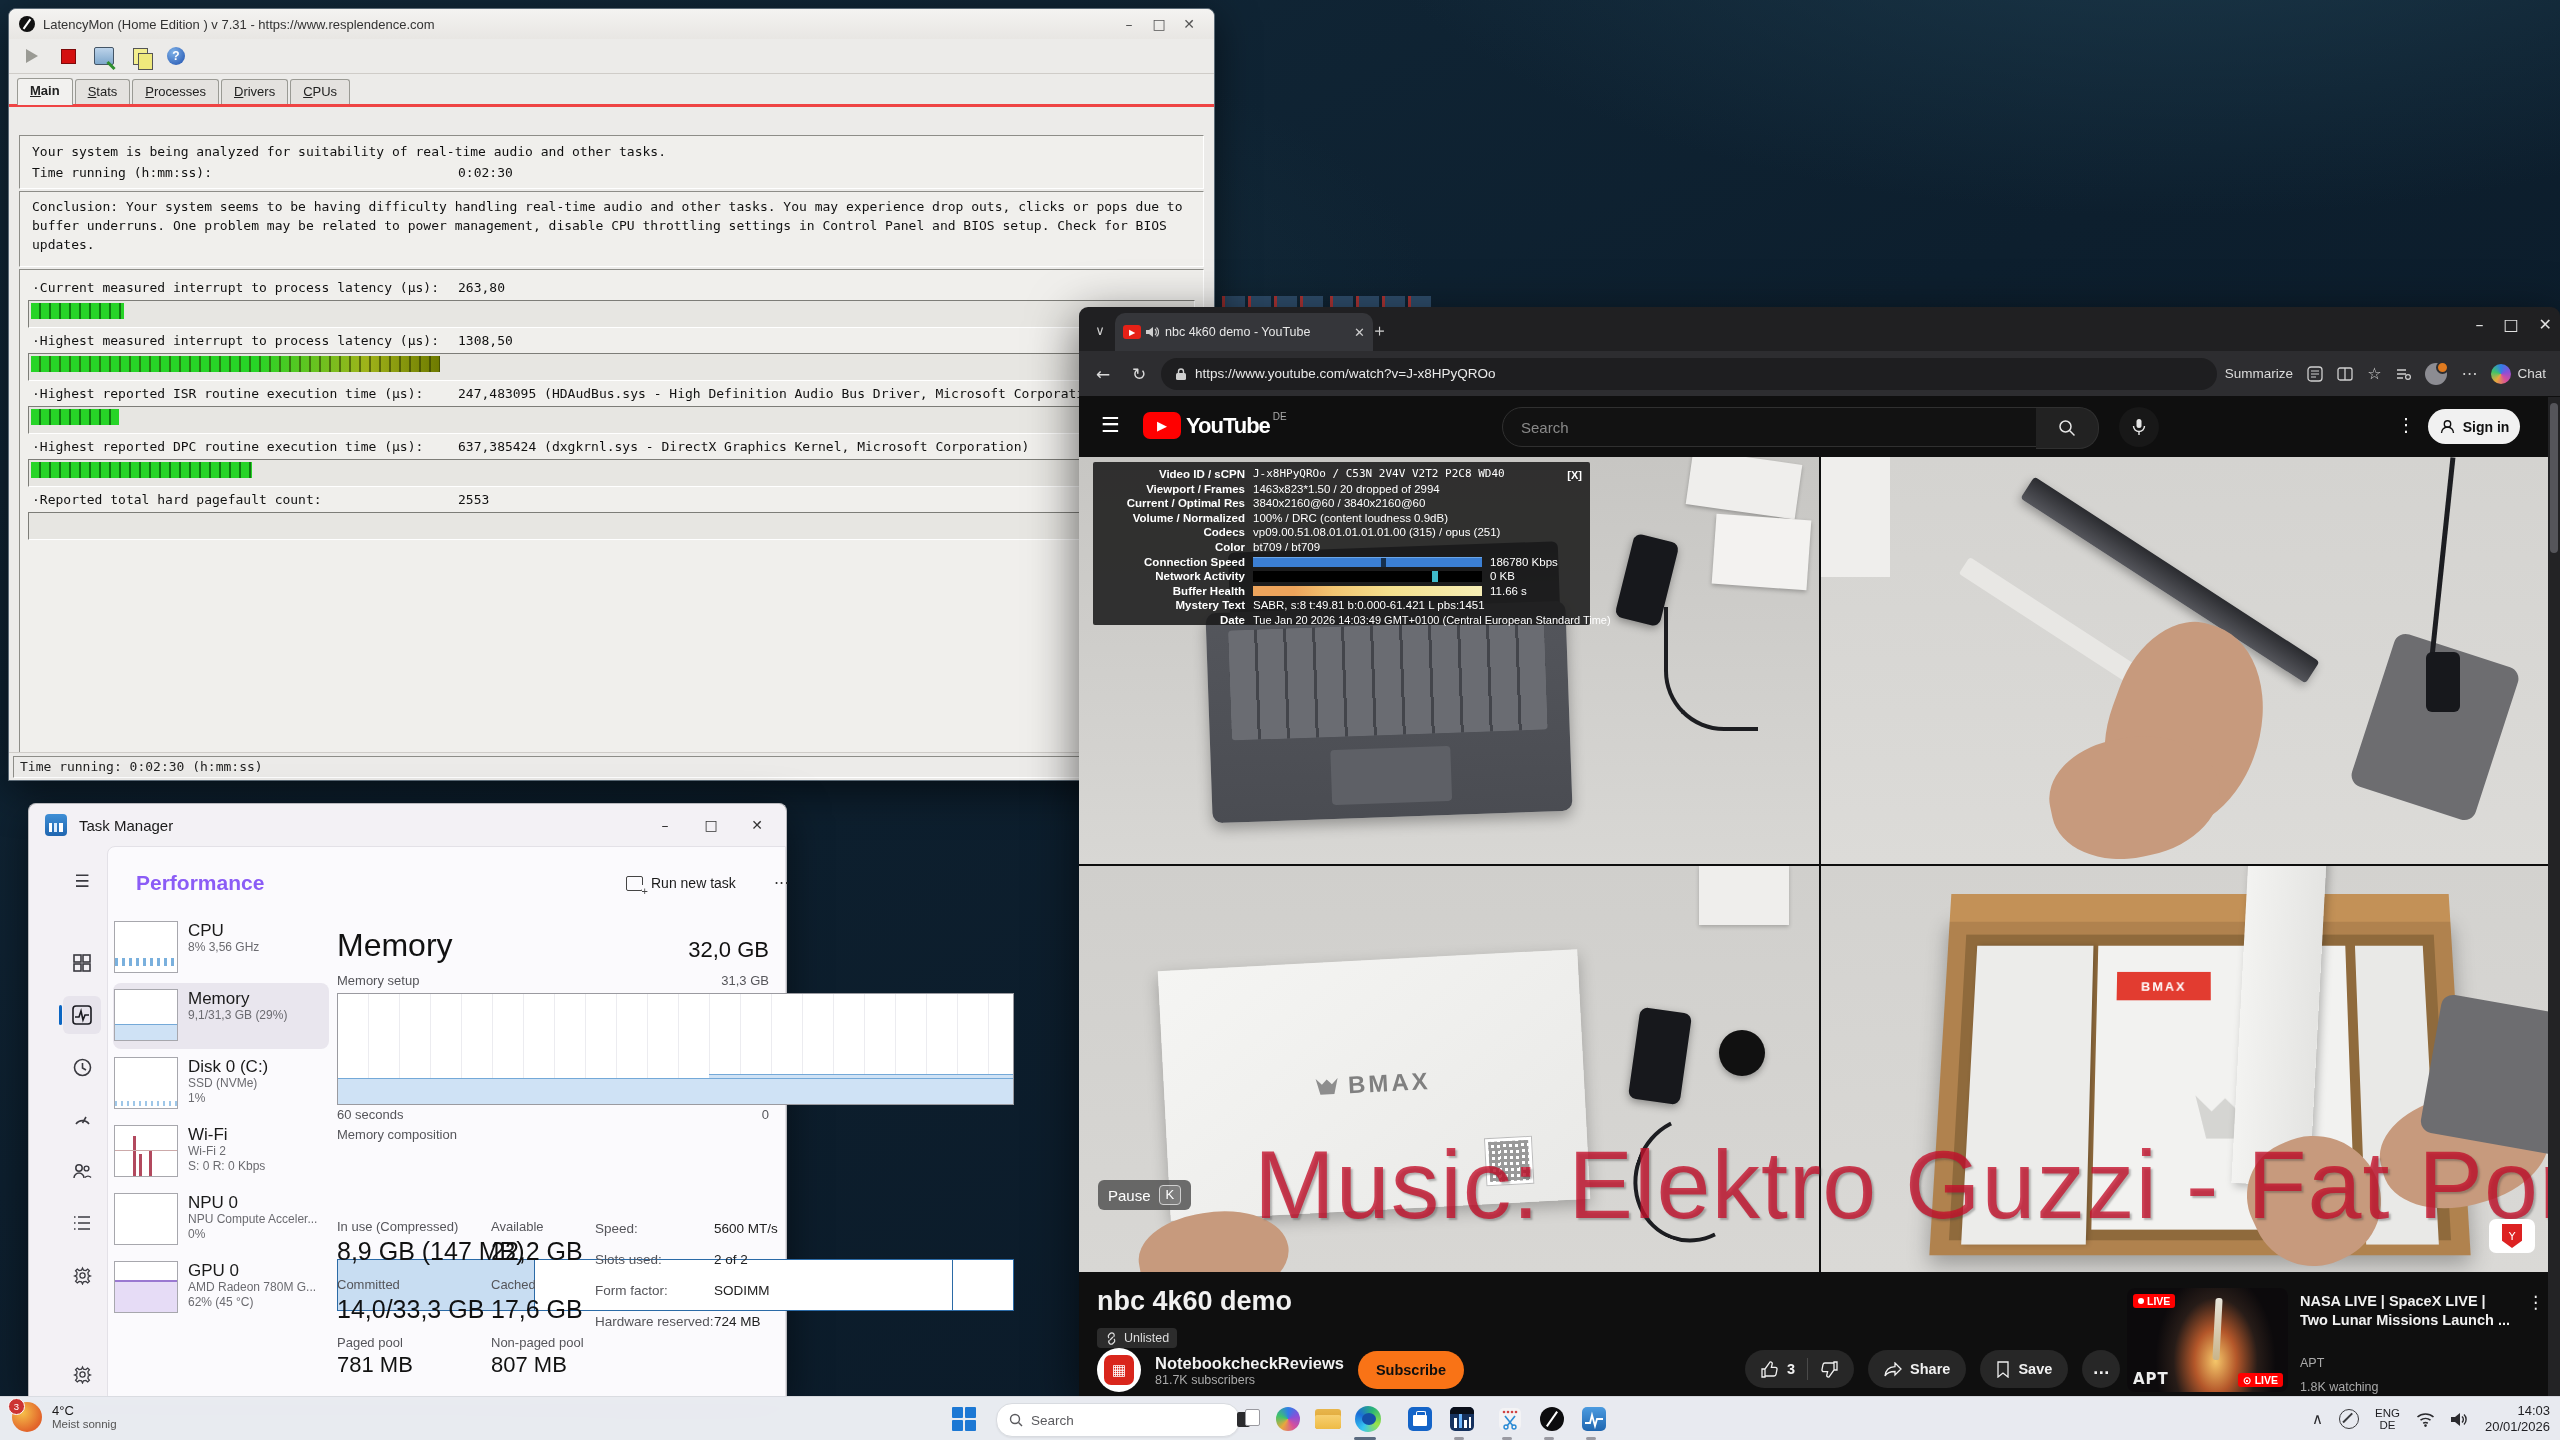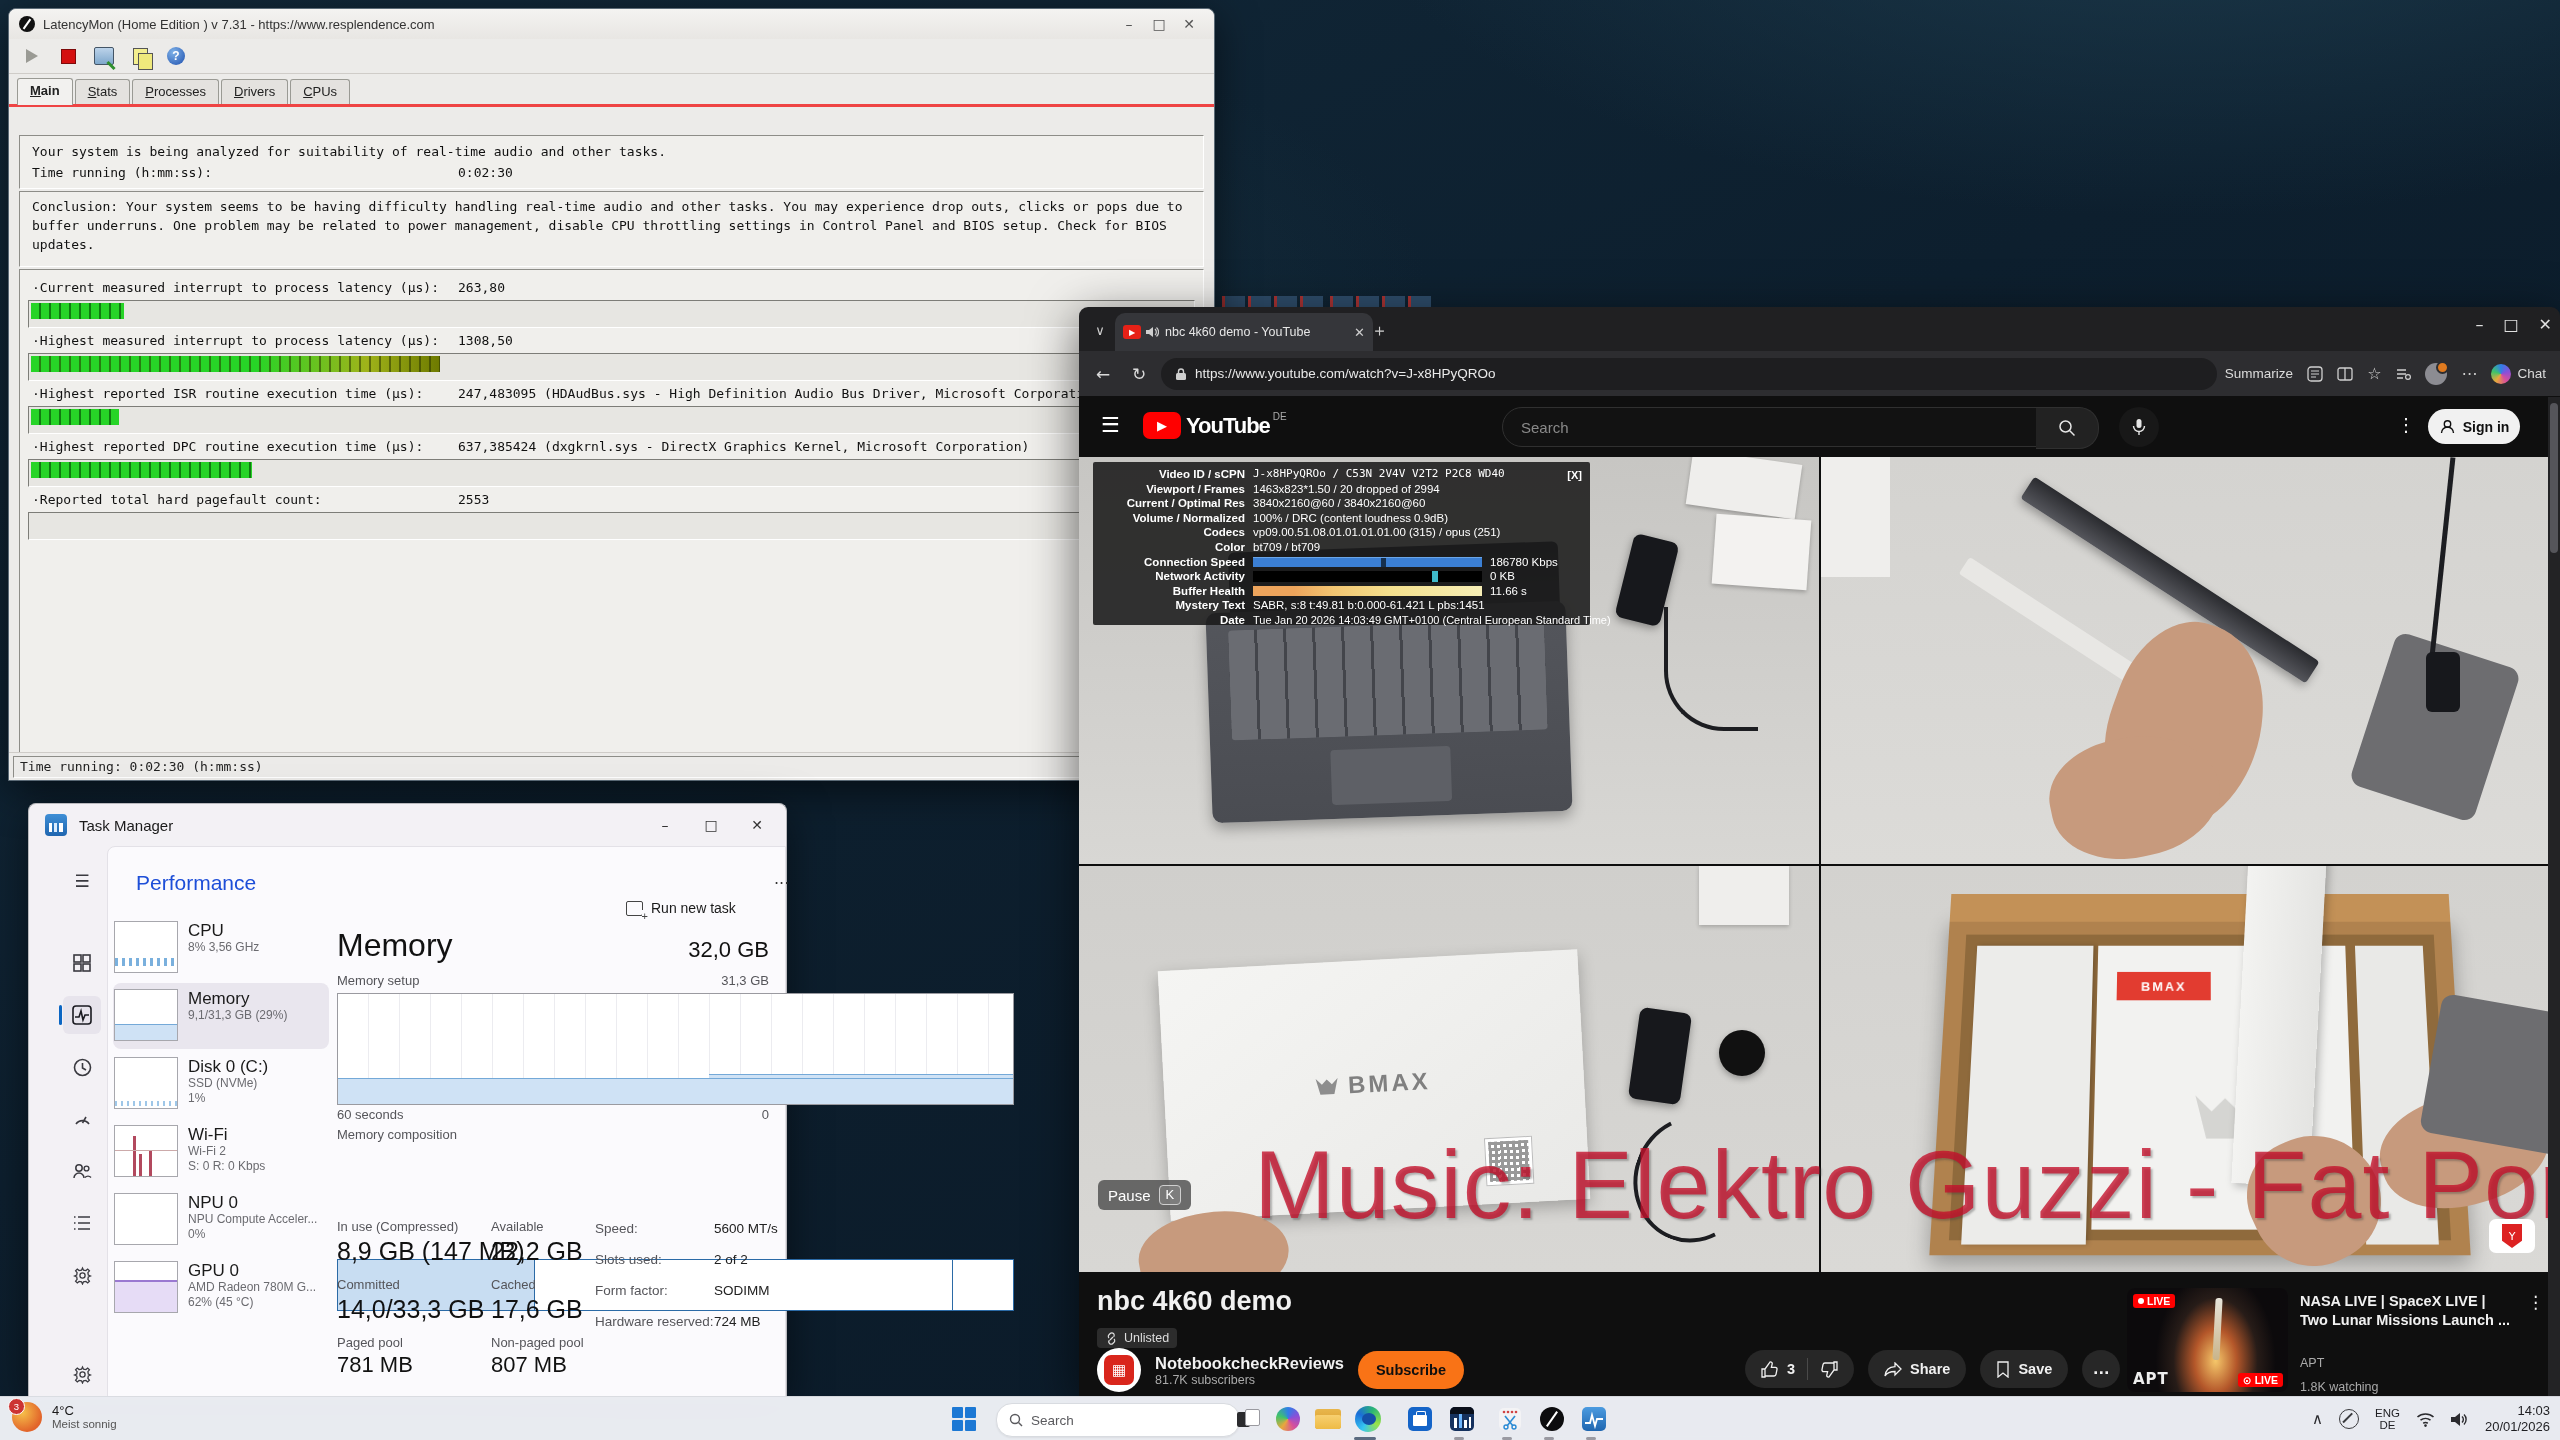--- a/index.html
+++ b/index.html
@@ -62,22 +62,22 @@
   #tm .titlebar{height:42px;display:flex;align-items:center;padding:0 6px 0 16px;}
   .tm-logo{width:22px;height:22px;border-radius:4px;background:linear-gradient(#3f8fd6,#1f66b0);position:relative;margin-right:12px;}
   .tm-logo:after{content:"";position:absolute;left:4px;right:4px;bottom:4px;height:9px;
       background:linear-gradient(90deg,#fff 0 3px,transparent 3px 5px,#d9ecff 5px 8px,transparent 8px 10px,#fff 10px 13px);}
   #tm .title{font-size:15px;color:#1a1a1a;}
   #tm .rail{position:absolute;left:0;top:42px;bottom:0;width:78px;}
   .railic{position:absolute;left:40px;width:26px;height:26px;color:#3a3a40;font-size:17px;display:flex;align-items:center;justify-content:center;}
   .railsel{position:absolute;left:34px;width:38px;height:38px;background:#e7e4ec;border-radius:6px;}
   .railbar{position:absolute;left:30px;width:3px;height:20px;border-radius:2px;background:#0b66c3;}
   #tm .content{position:absolute;left:78px;top:42px;right:0;bottom:0;background:#fbfafd;border-top-left-radius:8px;border:1px solid #e3e1e7;}
-  #tm .pagetitle{font-size:21px;font-weight:normal;color:#1d4ed8;}
-  .runbtn{display:flex;align-items:center;gap:8px;font-size:14px;color:#1a1a1a;margin-top:25px;}
+  #tm .pagetitle{font-size:21px;font-weight:bold;color:#8b5cf6;}
+  .runbtn{display:flex;align-items:center;gap:8px;font-size:14px;color:#1a1a1a;}
   .runbtn .sq{width:15px;height:13px;border:1.5px solid #444;border-radius:2px;position:relative;}
   .runbtn .sq:after{content:"+";position:absolute;right:-6px;bottom:-7px;background:#fbfafd;font-size:11px;color:#444;}
   .tmcard{position:absolute;left:6px;width:214px;display:flex;gap:10px;}
   .minigraph{width:62px;height:50px;background:#fff;border:1px solid #a7a7ad;flex:none;position:relative;overflow:hidden;}
   .tmcard .t1{font-size:17px;color:#1a1a1a;line-height:19px;}
   .tmcard .t2{font-size:12px;color:#6b6b70;line-height:15px;}
   .memfill{position:absolute;left:0;right:0;bottom:0;background:#cfe2f5;border-top:1px solid #74a9d8;}
   .gpufill{position:absolute;left:0;right:0;bottom:0;height:60%;background:#e6dcf6;border-top:2px solid #9a79d1;}
   .cpuline{position:absolute;left:0;right:0;bottom:6px;height:8px;
       background:repeating-linear-gradient(90deg,#7ab0dd 0 3px,transparent 3px 7px);}

